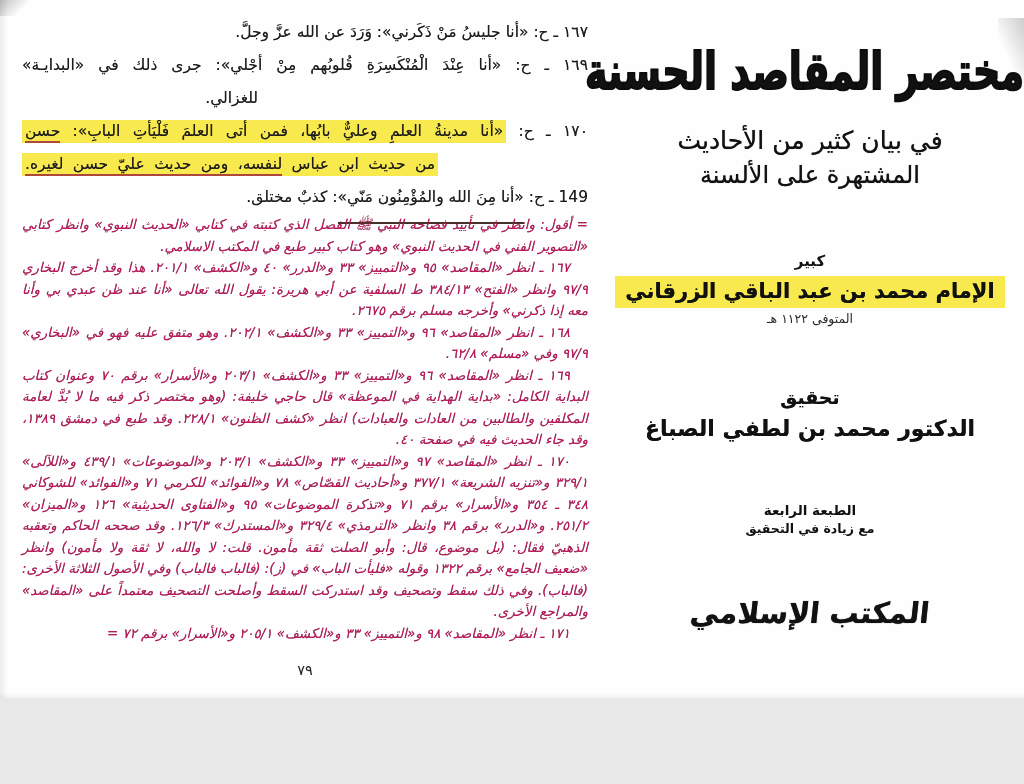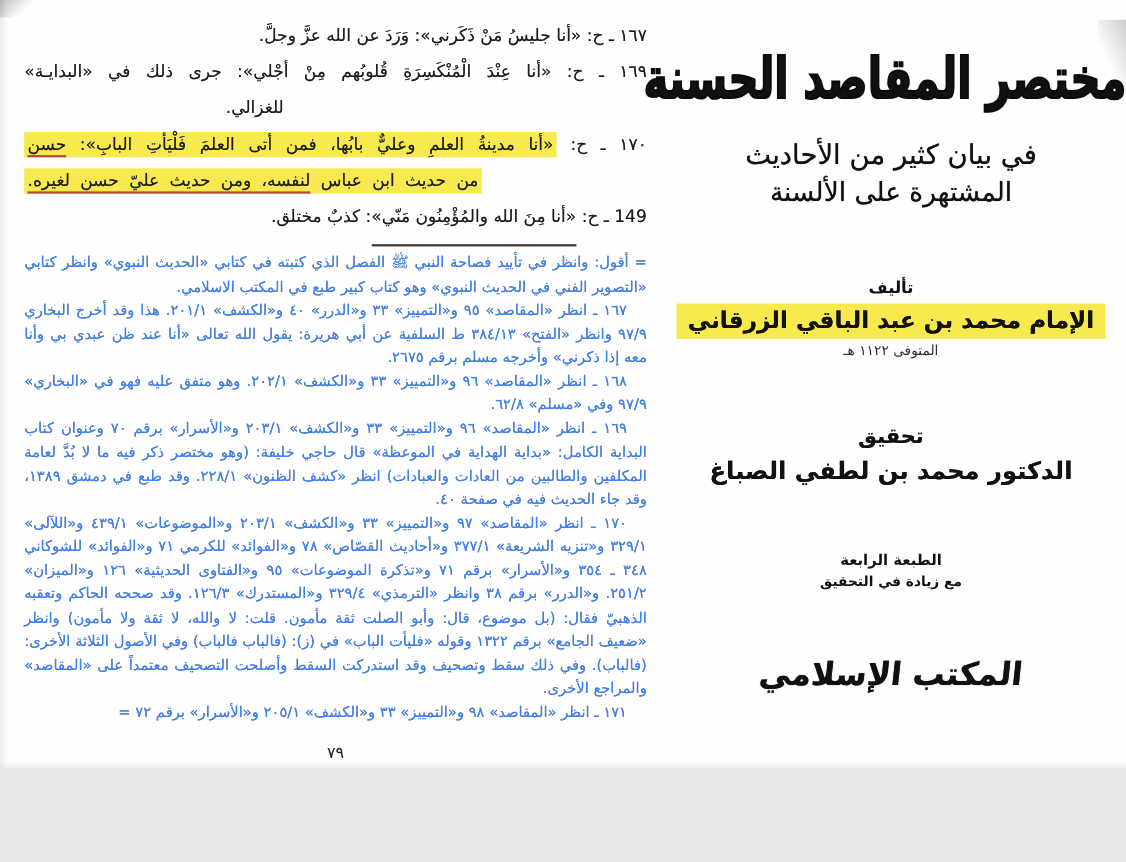--- a/index.html
+++ b/index.html
@@ -22,23 +22,23 @@
   .page-left{position:absolute;left:22px;top:16px;width:566px;direction:rtl;}
   .eline{font-size:15.5px;line-height:33px;text-align:right;
     text-shadow:0 0 .4px rgba(0,0,0,.55);}
   .eline.just{text-align:justify;text-align-last:justify;}
   .indent-169{margin-right:330px;}
   .indent-170{margin-right:150px;text-align:justify;text-align-last:justify;}
   .hl{background:#f8e94e;padding:2px 3px 3px 3px;}
   .u-red{border-bottom:2.5px solid #b0483a;padding-bottom:1px;}
   .u-dark{border-bottom:2.5px solid #46322a;padding-bottom:16px;}
 
-  .footnotes{margin-top:15px;font-size:13.4px;line-height:21.5px;
-    text-align:justify;direction:rtl;color:#3b82f6;
-    text-shadow:0 0 .3px rgba(0,0,0,.5);}
+  .footnotes{font-size:13.4px;line-height:21.5px;
+    text-align:justify;direction:rtl;color:#be185d;
+    text-shadow:0 0 .3px rgba(0,0,0,.5);font-style:italic;}
   .footnotes p{margin:0;text-indent:18px;}
   .footnotes p.fn-cont{text-indent:0;}
 
   .pagenum{margin-top:18px;text-align:center;font-size:14.5px;
     letter-spacing:1px;color:#222;}
 
   
   .page-right{position:absolute;left:596px;top:0;width:428px;
     text-align:center;direction:rtl;color:#111;}
   .book-title{margin-top:42px;font-size:38px;font-weight:bold;
@@ -109,21 +109,21 @@
     <div class="pagenum">٧٩</div>
   </div>
 
   <div class="page-right">
 
     <div class="book-title">مختصر المقاصد الحسنة</div>
 
     <div class="subtitle">في بيان كثير من الأحاديث</div>
     <div class="subtitle2">المشتهرة على الألسنة</div>
 
-    <div class="byline-label">تأليف</div>
+    <div class="byline-label">كبير</div>
     <div>
       <span class="author-hl">الإمام محمد بن عبد الباقي الزرقاني</span>
     </div>
     <div class="death">المتوفى ١١٢٢ هـ</div>
 
     <div class="tahqiq-label">تحقيق</div>
     <div class="editor">الدكتور محمد بن لطفي الصباغ</div>
 
     <div class="edition">الطبعة الرابعة</div>
     <div class="edition-note">مع زيادة في التحقيق</div>

